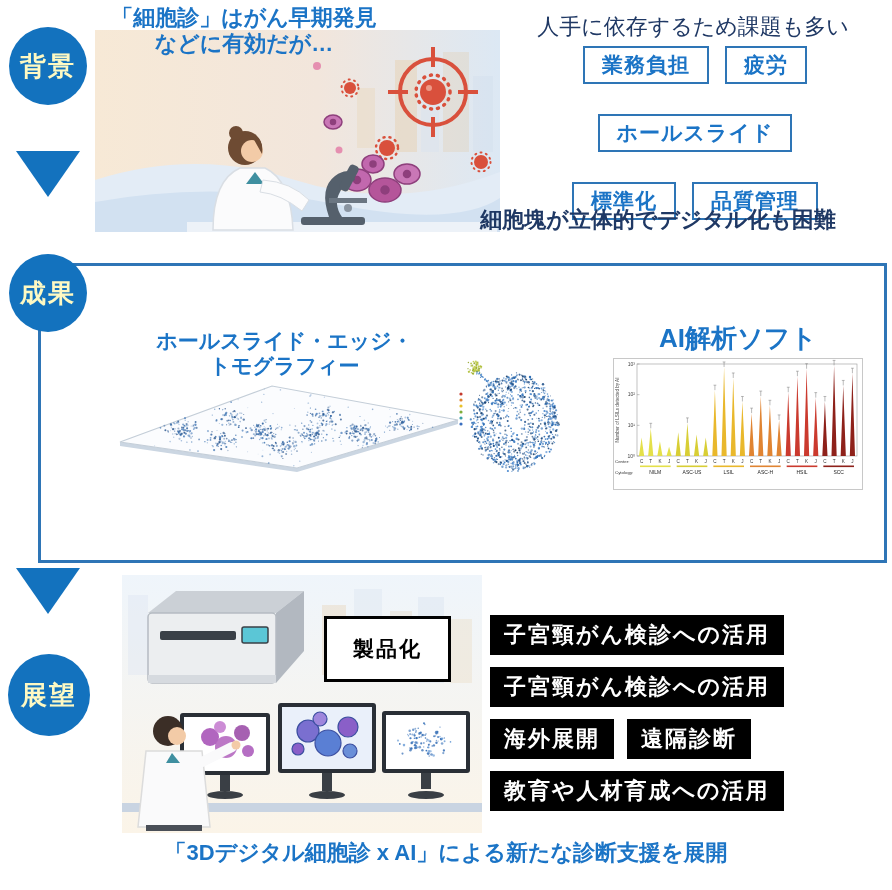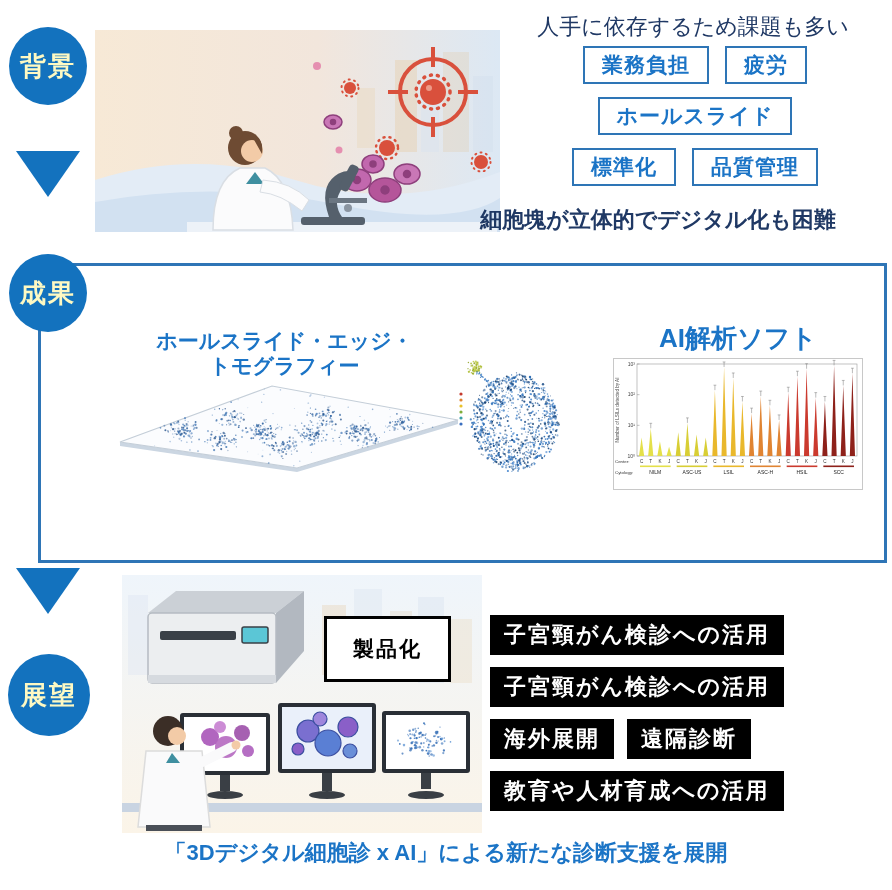--- a/index.html
+++ b/index.html
@@ -19,21 +19,21 @@
   .t1{left:16px;top:151px;}
   .t2{left:16px;top:568px;}
 
   
   .intro{position:absolute;left:84px;top:5px;width:320px;text-align:center;font-size:22px;
          font-weight:bold;color:var(--brightblue,#1B74C6);line-height:1.18;z-index:5;}
   .illus1{position:absolute;left:95px;top:30px;width:405px;height:202px;z-index:2;}
   .issues-title{position:absolute;left:498px;top:12px;width:390px;text-align:center;
                 font-size:22px;font-weight:normal;color:var(--navy,#1F3864);}
   .issues{position:absolute;left:503px;top:46px;width:384px;display:flex;flex-direction:column;
-          gap:13px;align-items:center;z-index:3;}
+          gap:30px;align-items:center;z-index:3;}
   .irow{display:flex;gap:16px;justify-content:center;}
   .ibox{border:2.5px solid var(--boxborder,#2E75B6);color:var(--brightblue,#1B74C6);
         font-size:21px;font-weight:bold;padding:3px 17px;background:#fff;white-space:nowrap;
         letter-spacing:1px;}
   .difficulty{position:absolute;left:428px;top:205px;width:460px;text-align:center;font-size:22px;
               font-weight:bold;color:var(--navy,#1F3864);z-index:3;}
 
   
   .results-box{position:absolute;left:38px;top:263px;width:849px;height:300px;
                border:3px solid var(--boxborder,#2E75B6);background:#fff;z-index:1;}
@@ -63,20 +63,24 @@
 <body>
 
 <div class="page">
 
   <div class="circle c-bg">背景</div>
   <div class="tri t1"></div>
   <div class="circle c-res">成果</div>
   <div class="tri t2"></div>
   <div class="circle c-pro">展望</div>
 
+  <div class="intro">
+    <div>「細胞診」はがん早期発見</div>
+    <div>などに有効だが…</div>
+  </div>
 
   <div class="illus1">
     <svg viewBox="0 0 405 202" width="405" height="202">
       <defs>
         <linearGradient id="bg1" x1="0" y1="0" x2="1" y2="0">
           <stop offset="0" stop-color="#F7E9D6"></stop>
           <stop offset="0.55" stop-color="#F2E6DC"></stop>
           <stop offset="1" stop-color="#DCE8F4"></stop>
         </linearGradient>
       </defs>

